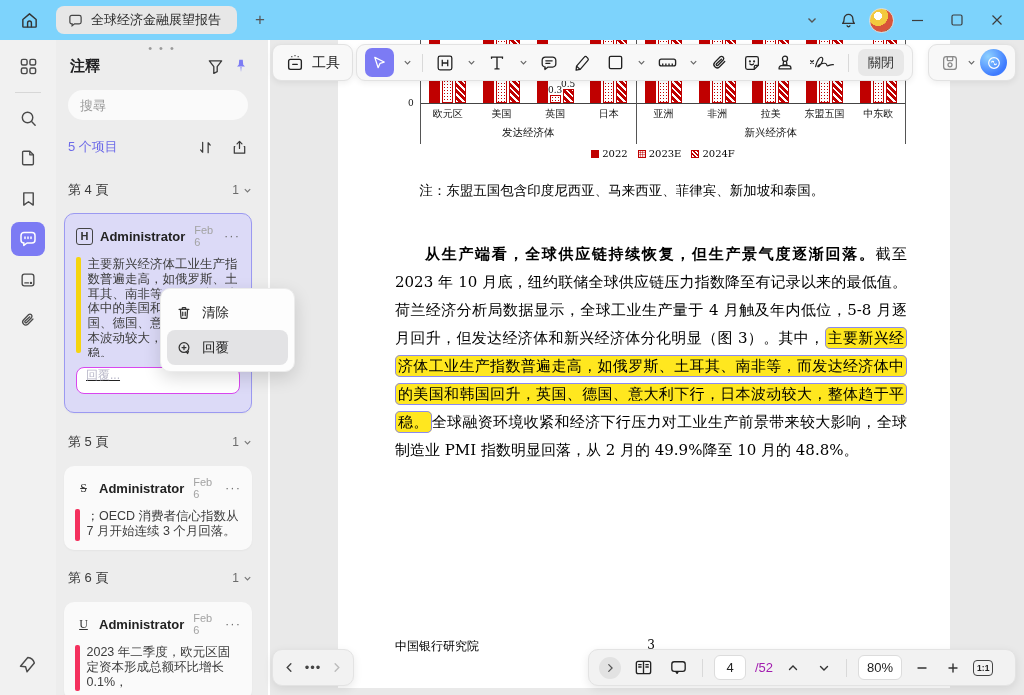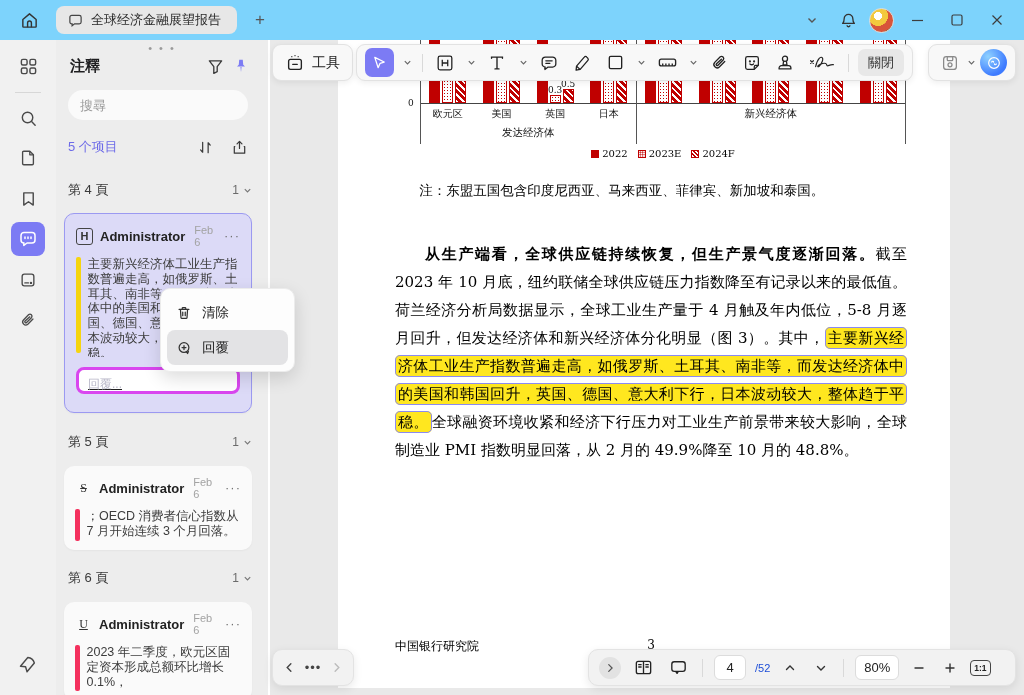--- a/index.html
+++ b/index.html
@@ -43,21 +43,21 @@
   .card.selected { background:#DCDAF7; border:1.5px solid #9B99F1; }
   .card-head { display:flex; align-items:center; gap:7px; }
   .ctype { width:17px; height:17px; display:flex; align-items:center; justify-content:center; font-size:12px; color:#333; flex:none; font-family:"Liberation Serif",serif; }
   .ctype.boxed { border:1.4px solid #444; border-radius:3px; font-size:11px; font-weight:bold; font-family:"Liberation Sans",sans-serif; }
   .cauthor { font-size:13px; font-weight:600; color:#222; }
   .cdate { font-size:11px; color:#A3A3A3; margin-left:2px; }
   .cmore { margin-left:auto; color:#707070; font-size:13px; letter-spacing:1px; line-height:6px; }
   .cquote { display:flex; gap:7px; margin-top:9px; }
   .qbar { width:4.5px; border-radius:2px; flex:none; }
   .qtext { font-size:12.5px; line-height:1.18; color:#3c3c3c; }
-  .reply-input { margin-top:10px; height:27px; background:#fff; border:3px solid #d946ef; border-radius:8px; display:flex; align-items:flex-end; padding:0 9px;text-decoration:underline; }
+  .reply-input { margin-top:10px; height:27px; background:#fff; border:1px solid #d946ef; border-radius:8px; display:flex; align-items:flex-start; padding:0 9px;text-decoration:underline; }
   .reply-input input { border:none; outline:none; width:100%; font-size:12px; background:transparent; }
   .reply-input input::placeholder { color:#B9B8C9; }
 
   
   .ctx-menu { position:absolute; left:160px; top:288px; width:135px; background:#FDFDFD; border:1px solid #ECECEC; border-radius:10px; box-shadow:0 6px 18px rgba(0,0,0,.14); padding:6px; z-index:60; }
   .ctx-item { height:35px; display:flex; align-items:center; gap:10px; padding:0 9px; border-radius:8px; font-size:13.5px; color:#222; }
   .ctx-item.hover { background:#E3E3E5; }
 
   
   .page { position:absolute; left:338px; top:40px; width:612px; height:648px; background:#fff; overflow:hidden; }
@@ -110,21 +110,21 @@
   
   .bpill { position:absolute; background:#F2F2F2; border:1px solid #E3E3E3; border-radius:10px; box-shadow:0 3px 10px rgba(0,0,0,.09); display:flex; align-items:center; }
   .nav-pill { left:272px; top:649px; width:82px; height:37px; justify-content:space-around; padding:0 6px; color:#444; }
   .nav-pill .dis { color:#b9b9b9; }
   .ctl-pill { left:588px; top:649px; width:428px; height:37px; padding:0 10px; gap:9px; }
   .circ-btn { width:22px; height:22px; border-radius:50%; background:#E2E2E2; display:flex; align-items:center; justify-content:center; color:#555; flex:none; }
   .num-box { background:#fff; border:1px solid #DCDCDC; border-radius:6px; height:25px; display:flex; align-items:center; justify-content:center; font-size:13px; color:#222; }
   .num-box input { border:none; outline:none; width:100%; text-align:center; font-size:13px; background:transparent; color:#222; }
   .page-box { width:32px; }
   .zoom-box { width:44px; }
-  .total-lbl { color:#1d4ed8; font-size:11px; }
+  .total-lbl { color:#a21caf; font-size:13px; }
   .fit-box { border:1.4px solid #444; border-radius:4px; font-size:8.5px; padding:2px 3px; color:#222; font-weight:bold; }
   svg { display:block; }
 </style>
 </head>
 <body>
 
 <div class="titlebar">
   <div class="home-btn">
     <span>
       <svg width="19" height="19" viewBox="0 0 20 20" fill="none" stroke="#333" stroke-width="1.5" stroke-linejoin="round">
@@ -441,20 +441,27 @@
             <div class="cell">
               <div class="bar solid" style="height: 64px;"></div>
               <div class="bar dotted" style="height: 64px;"></div>
               <div class="bar striped" style="height: 64px;"></div>
             </div>
             <div class="cell">
               <div class="bar solid" style="height: 23.7px;"></div>
               <div class="bar dotted" style="height: 64px;"></div>
               <div class="bar striped" style="height: 64px;"></div>
             </div>
+          </div>
+          <div class="gcats">
+            <div class="gcat">亚洲</div>
+            <div class="gcat">非洲</div>
+            <div class="gcat">拉美</div>
+            <div class="gcat">东盟五国</div>
+            <div class="gcat">中东欧</div>
           </div>
           <div class="gname">新兴经济体</div>
         </div>
       </div>
     <div id="yticks"></div>
     <div class="legend" id="chart-legend">
         <span class="lg-item">
           <span class="sw solid"></span>
           <span>2022</span>
         </span>

